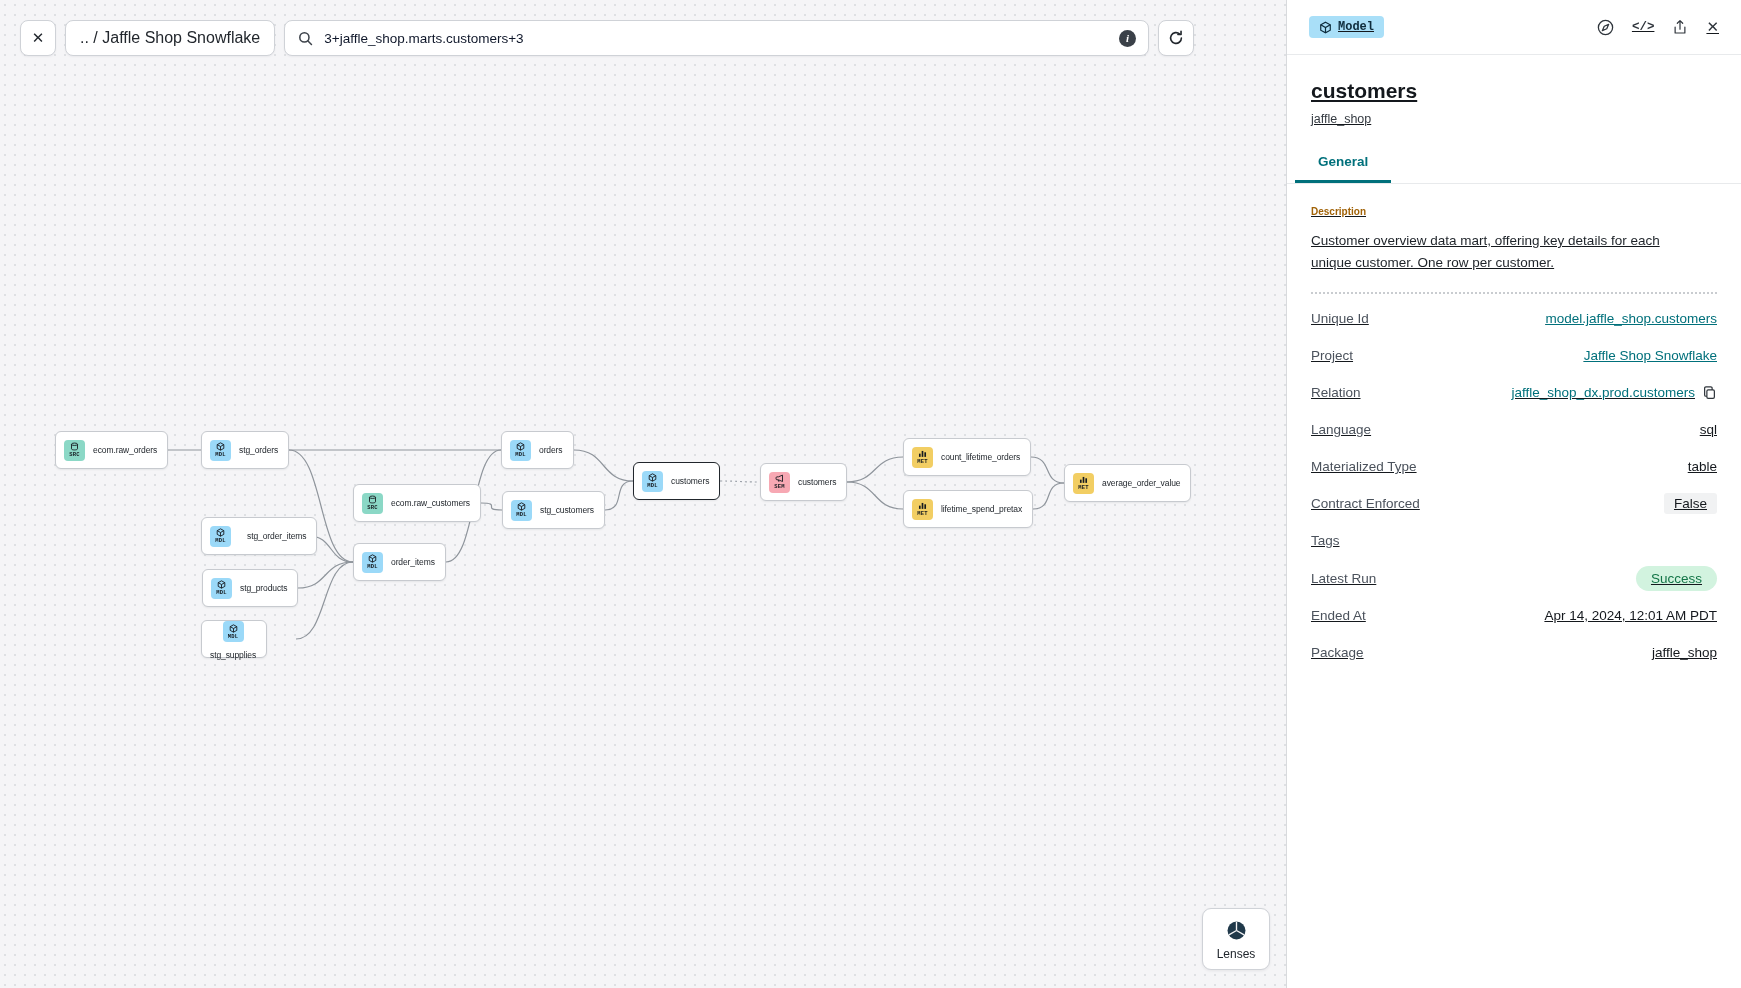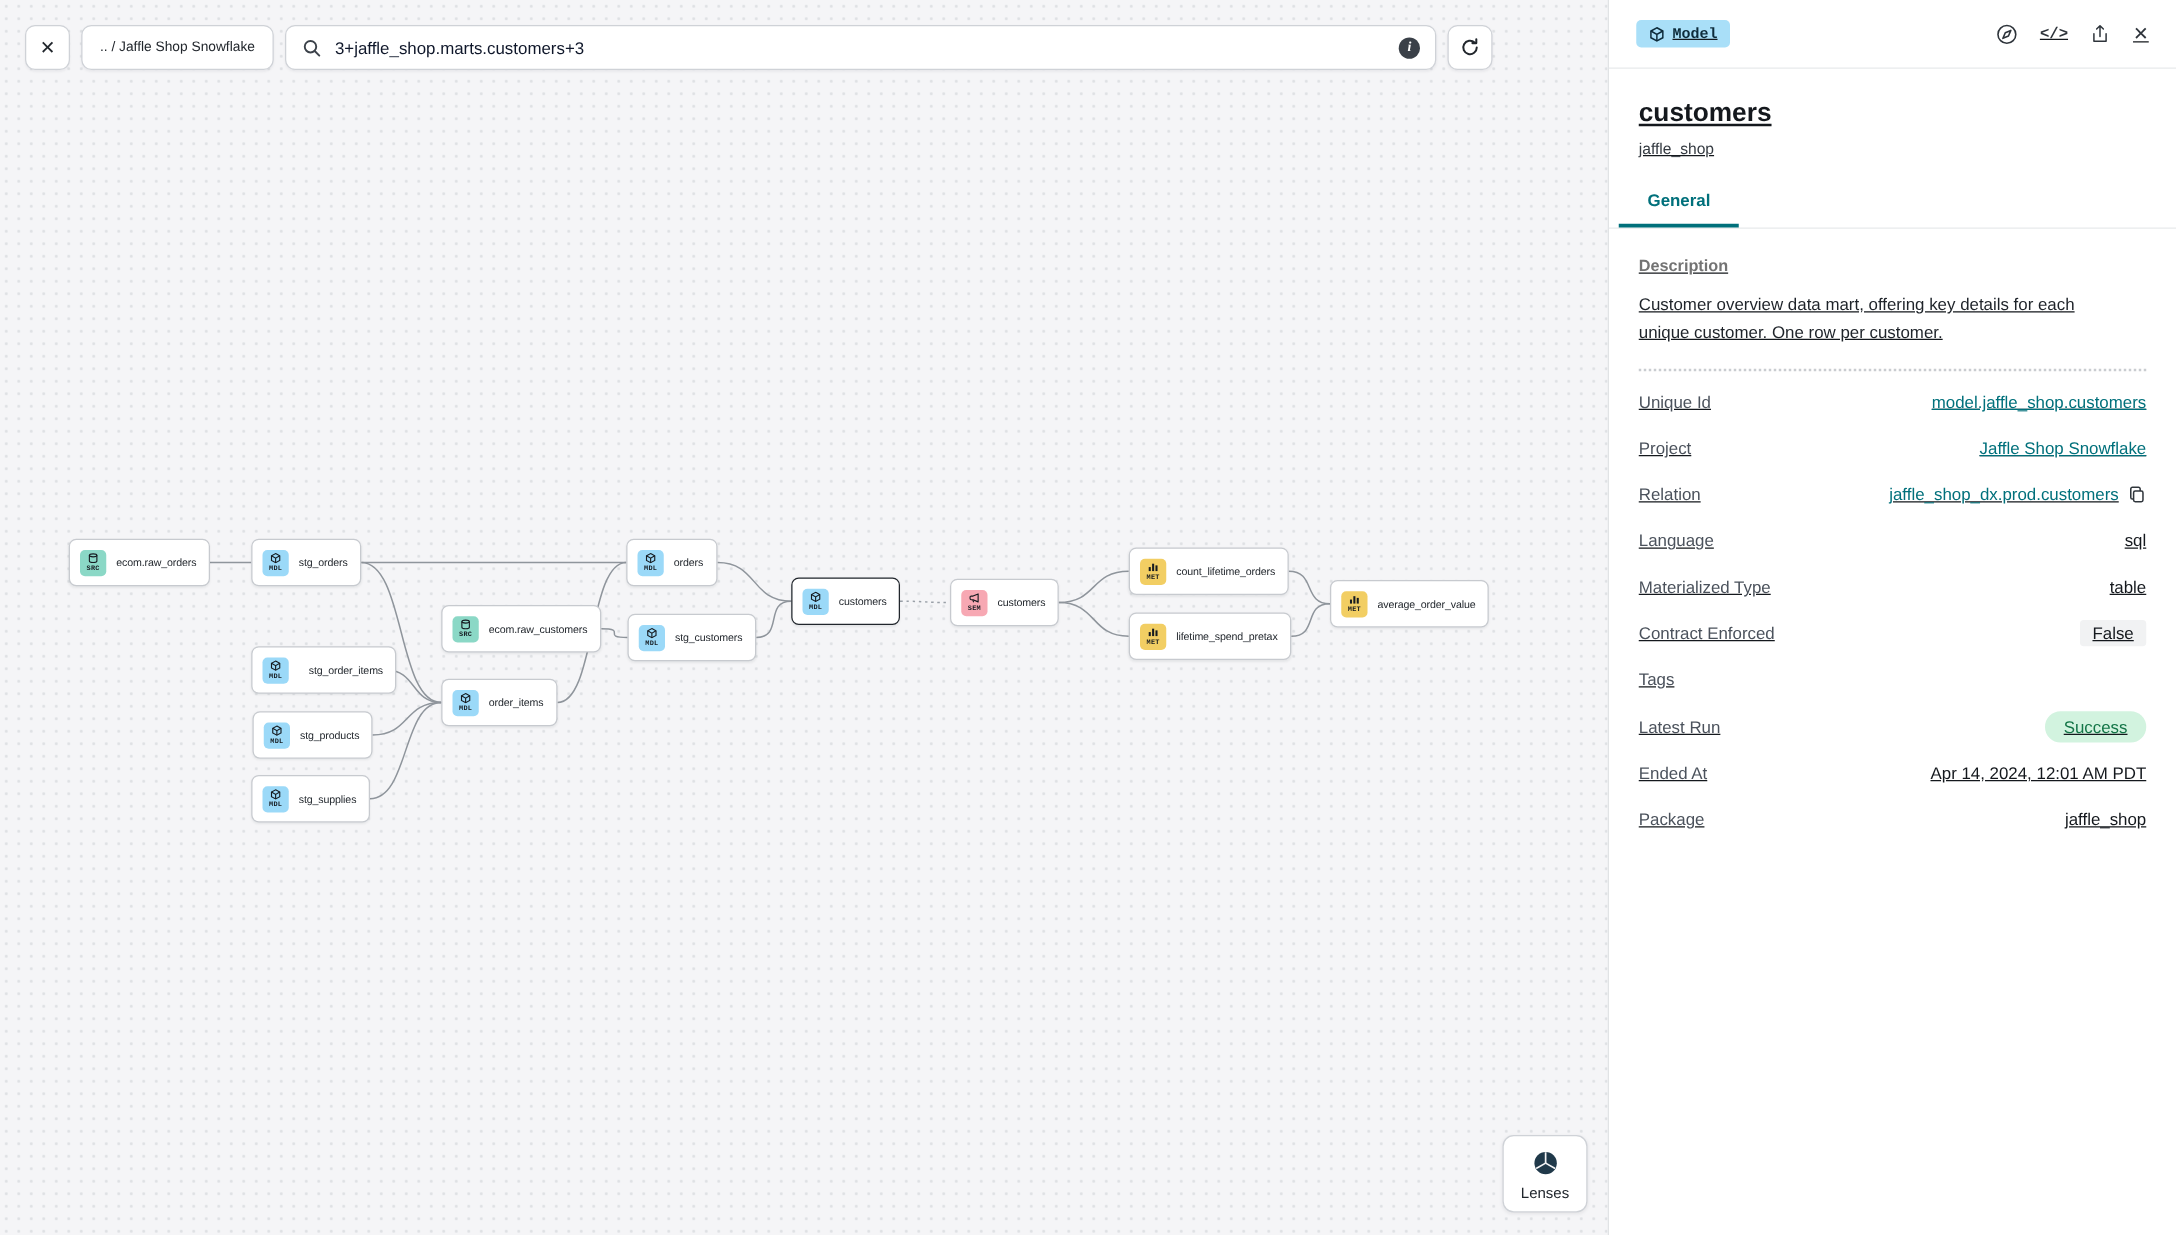--- a/index.html
+++ b/index.html
@@ -41,21 +41,21 @@
   .nicon b { font-size:5.5px; font-weight:700; letter-spacing:.2px; color:#161b20; margin-top:1px; font-family:"Liberation Mono","DejaVu Sans Mono",monospace; }
   .nlabel { font-size:8.5px; letter-spacing:-.1px; color:#23282e; }
 
   
   .toolbar { position:absolute; left:20px; top:20px; right:92px; display:flex; gap:9px; height:36px; }
   .tbtn, .crumb, .searchbox {
     background:#fff; border:1px solid #cfd2d7; border-radius:8px; height:36px;
     box-shadow:0 1px 2px rgba(20,24,32,.05); display:flex; align-items:center;
   }
   .tbtn { width:36px; justify-content:center; cursor:pointer; flex:0 0 auto; }
-  .crumb { padding:0 14px; font-size:11px; color:#22272d; cursor:pointer; flex:0 0 auto; }
+  .crumb { padding:0 14px; font-size:16px; color:#22272d; cursor:pointer; flex:0 0 auto; }
   .searchbox { flex:1 1 auto; padding:0 12px; gap:8px; }
   .searchbox input {
     flex:1 1 auto; border:none; outline:none; background:transparent;
     font-family:inherit; font-size:13.5px; color:#0f172a;
   }
   .xglyph { font-size:15px; color:#22272d; font-weight:700; }
   .info-dot {
     width:17px; height:17px; border-radius:50%; background:#3a4048; color:#fff;
     font-size:11px; font-weight:700; display:flex; align-items:center; justify-content:center;
     font-family:"Liberation Serif","DejaVu Serif",serif; font-style:italic; cursor:pointer; flex:0 0 17px;
@@ -95,21 +95,21 @@
   .ptitle { font-size:21px; font-weight:700; color:#14181d; }
   .psub { margin-top:9px; font-size:12.5px; color:#343a41; }
 
   .ptabs { margin-top:26px; border-bottom:1px solid #e8eaec; padding-left:8px; }
   .ptab {
     display:inline-block; padding:0 23px 11px; font-size:13.5px; font-weight:700;
     color:#00707b; border-bottom:3px solid #00707b; cursor:pointer;
   }
 
   .pcontent { padding:22px 24px; overflow:hidden; }
-  .desc-label { font-size:13px; font-weight:700; color:#737373; }
+  .desc-label { font-size:10px; font-weight:700; color:#a16207; }
   .desc-text { margin-top:13px; font-size:13.5px; line-height:1.65; color:#1e2329; max-width:352px; }
   .dotted-hr { border:none; border-top:2px dotted #c9ccd0; margin:17px 0 6px; }
 
   .frow { display:flex; align-items:center; justify-content:space-between; min-height:24px; margin:13px 0; }
   .flabel { font-size:13.5px; color:#4b525c; flex:0 0 auto; }
   .fval { display:flex; align-items:center; gap:7px; font-size:13.5px; color:#14181d; }
   .flink { color:#00707b; text-decoration:underline; cursor:pointer; }
   .flink.noline { text-decoration:none; }
   .copy-btn { cursor:pointer; display:flex; }
   .badge-gray { background:#f1f2f3; padding:3px 10px; border-radius:3px; font-size:13.5px; color:#14181d; }
@@ -182,21 +182,21 @@
         <div class="node" style="left: 202px; top: 569px;">
           <span class="nicon" style="background:#9bd9f8">
             <svg viewBox="0 0 12 12" fill="none" stroke="#161b20" stroke-width="1.2">
               <path d="M6 1.1 10.4 3.5v5L6 10.9 1.6 8.5v-5z"></path>
               <path d="M1.6 3.5 6 6l4.4-2.5M6 6v4.9"></path>
             </svg>
             <b>MDL</b>
           </span>
           <span class="nlabel">stg_products</span>
         </div>
-        <div class="node" style="left: 201px; top: 620px;">
+        <div class="node" style="left: 201px; top: 620px; flex-direction: column;">
           <span class="nicon" style="background:#9bd9f8">
             <svg viewBox="0 0 12 12" fill="none" stroke="#161b20" stroke-width="1.2">
               <path d="M6 1.1 10.4 3.5v5L6 10.9 1.6 8.5v-5z"></path>
               <path d="M1.6 3.5 6 6l4.4-2.5M6 6v4.9"></path>
             </svg>
             <b>MDL</b>
           </span>
           <span class="nlabel">stg_supplies</span>
         </div>
         <div class="node" style="left: 353px; top: 543px;">

